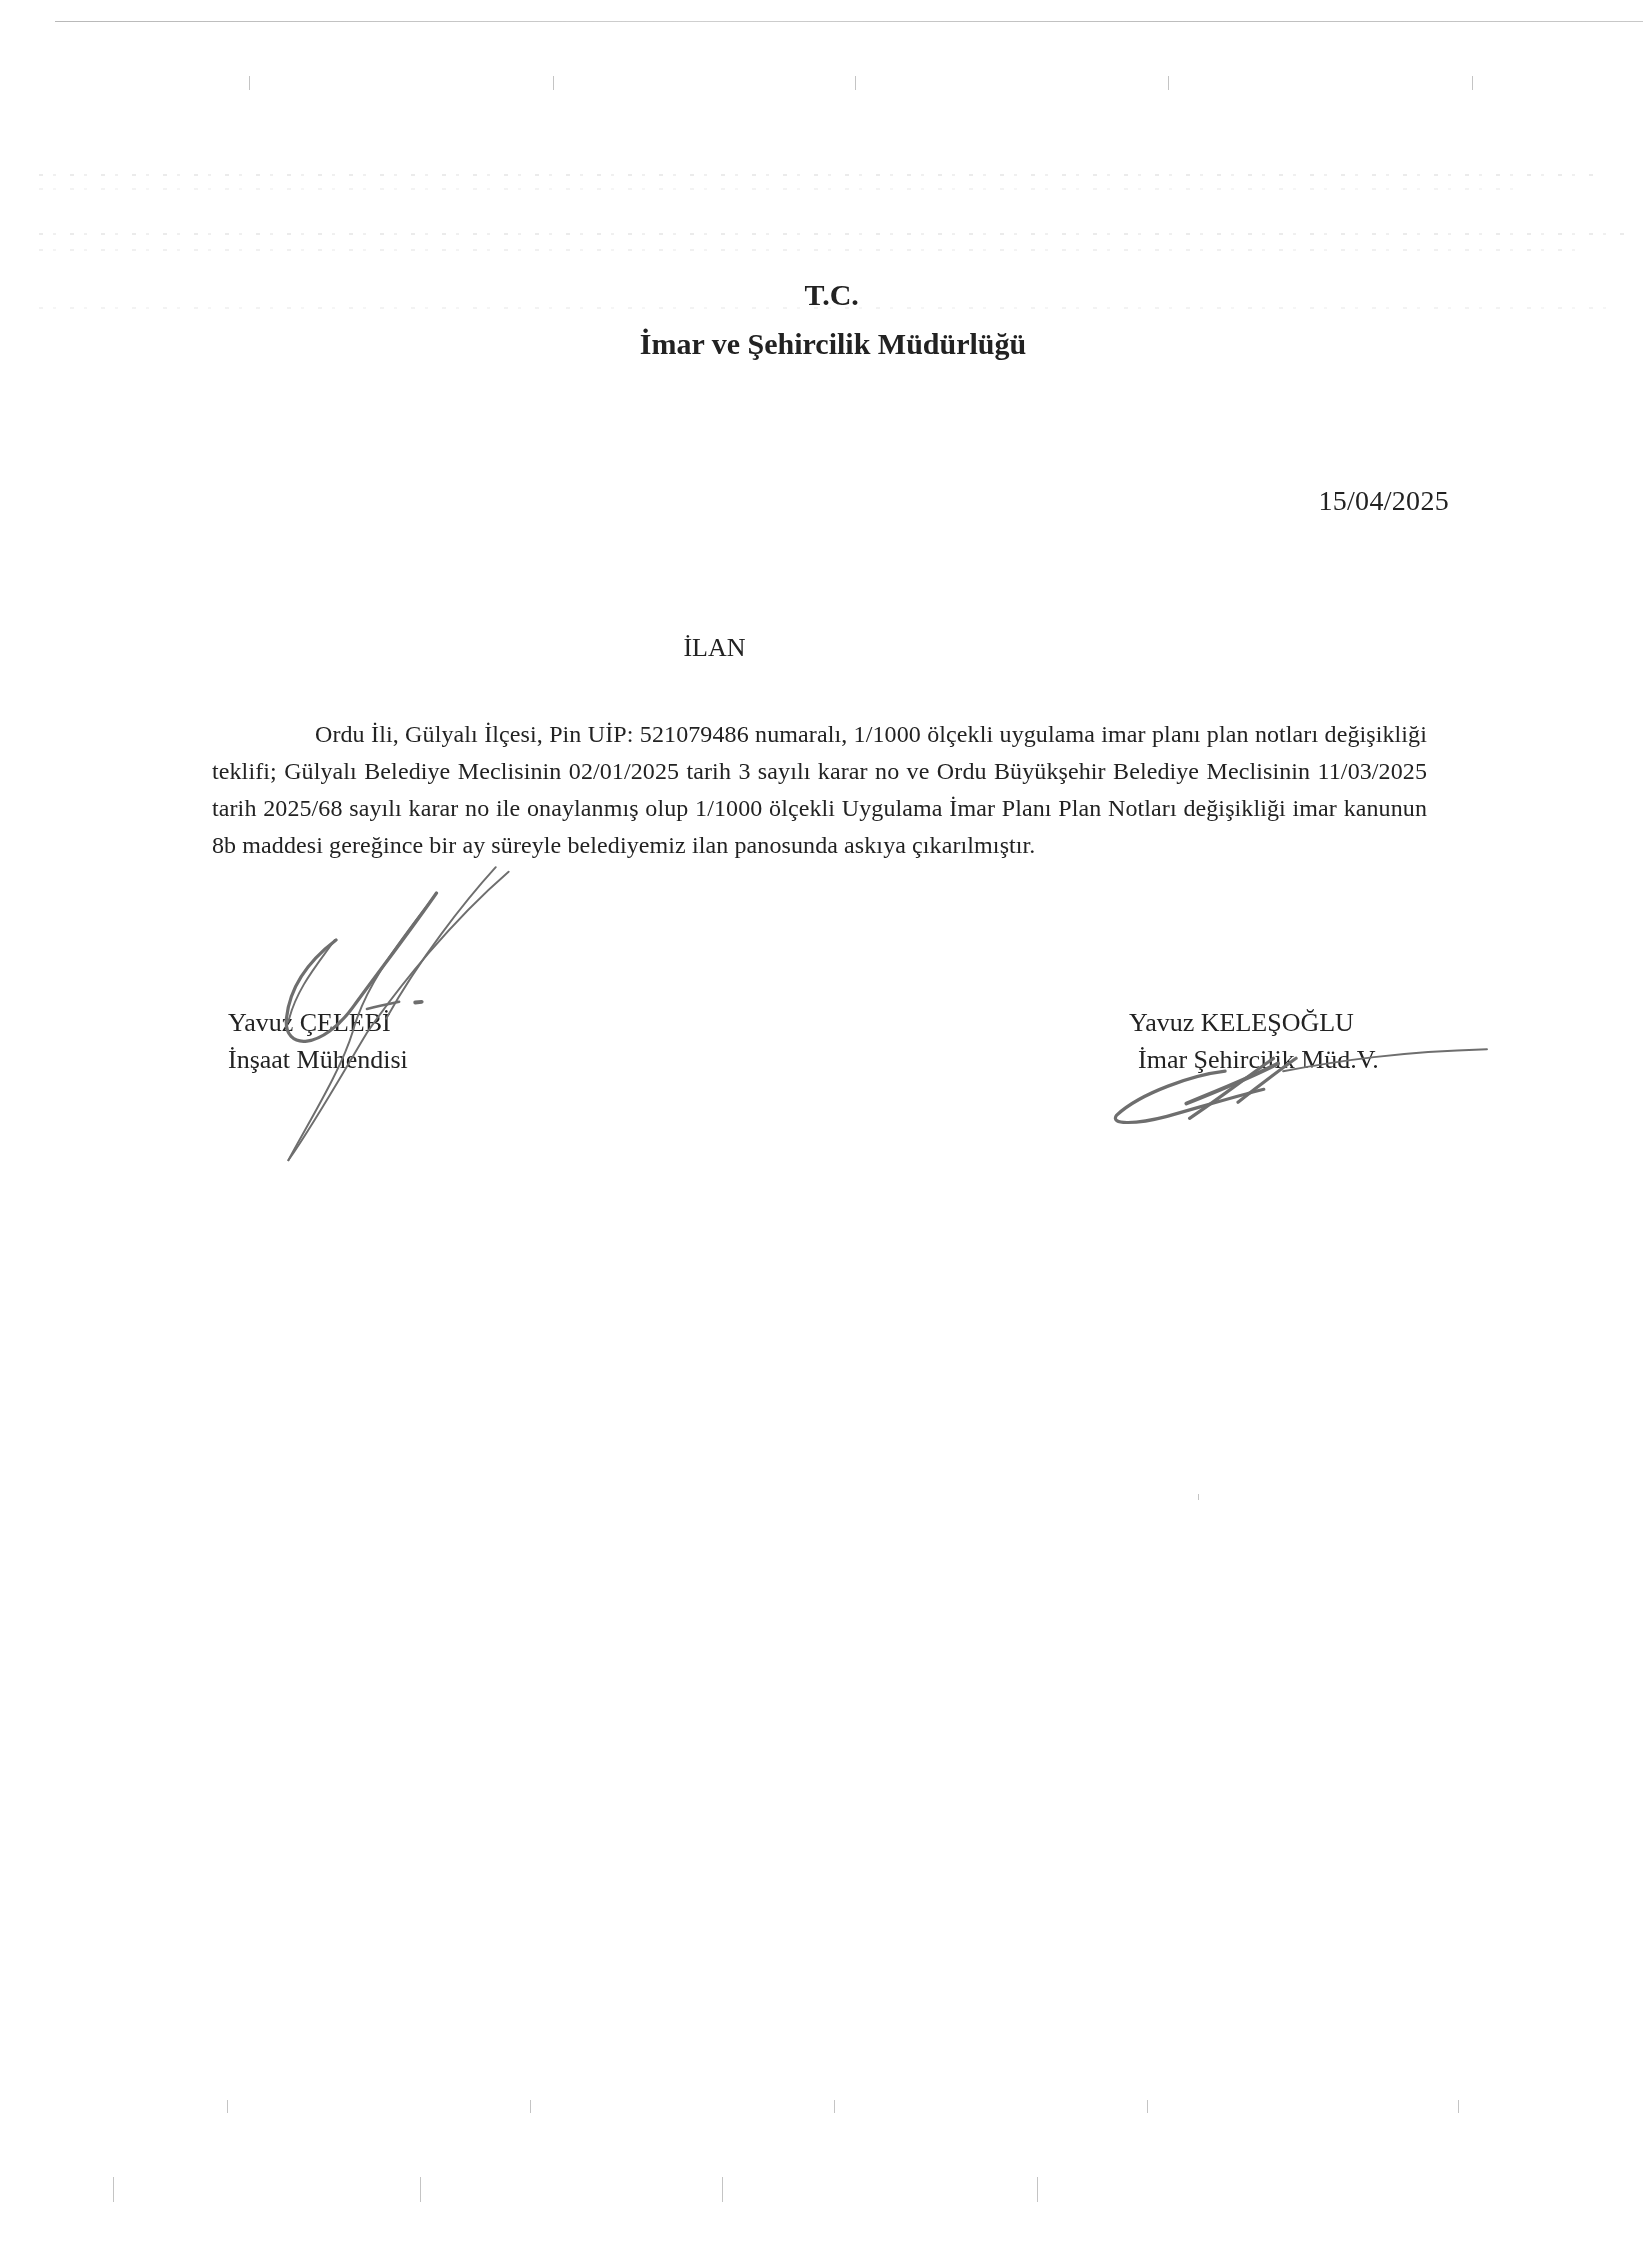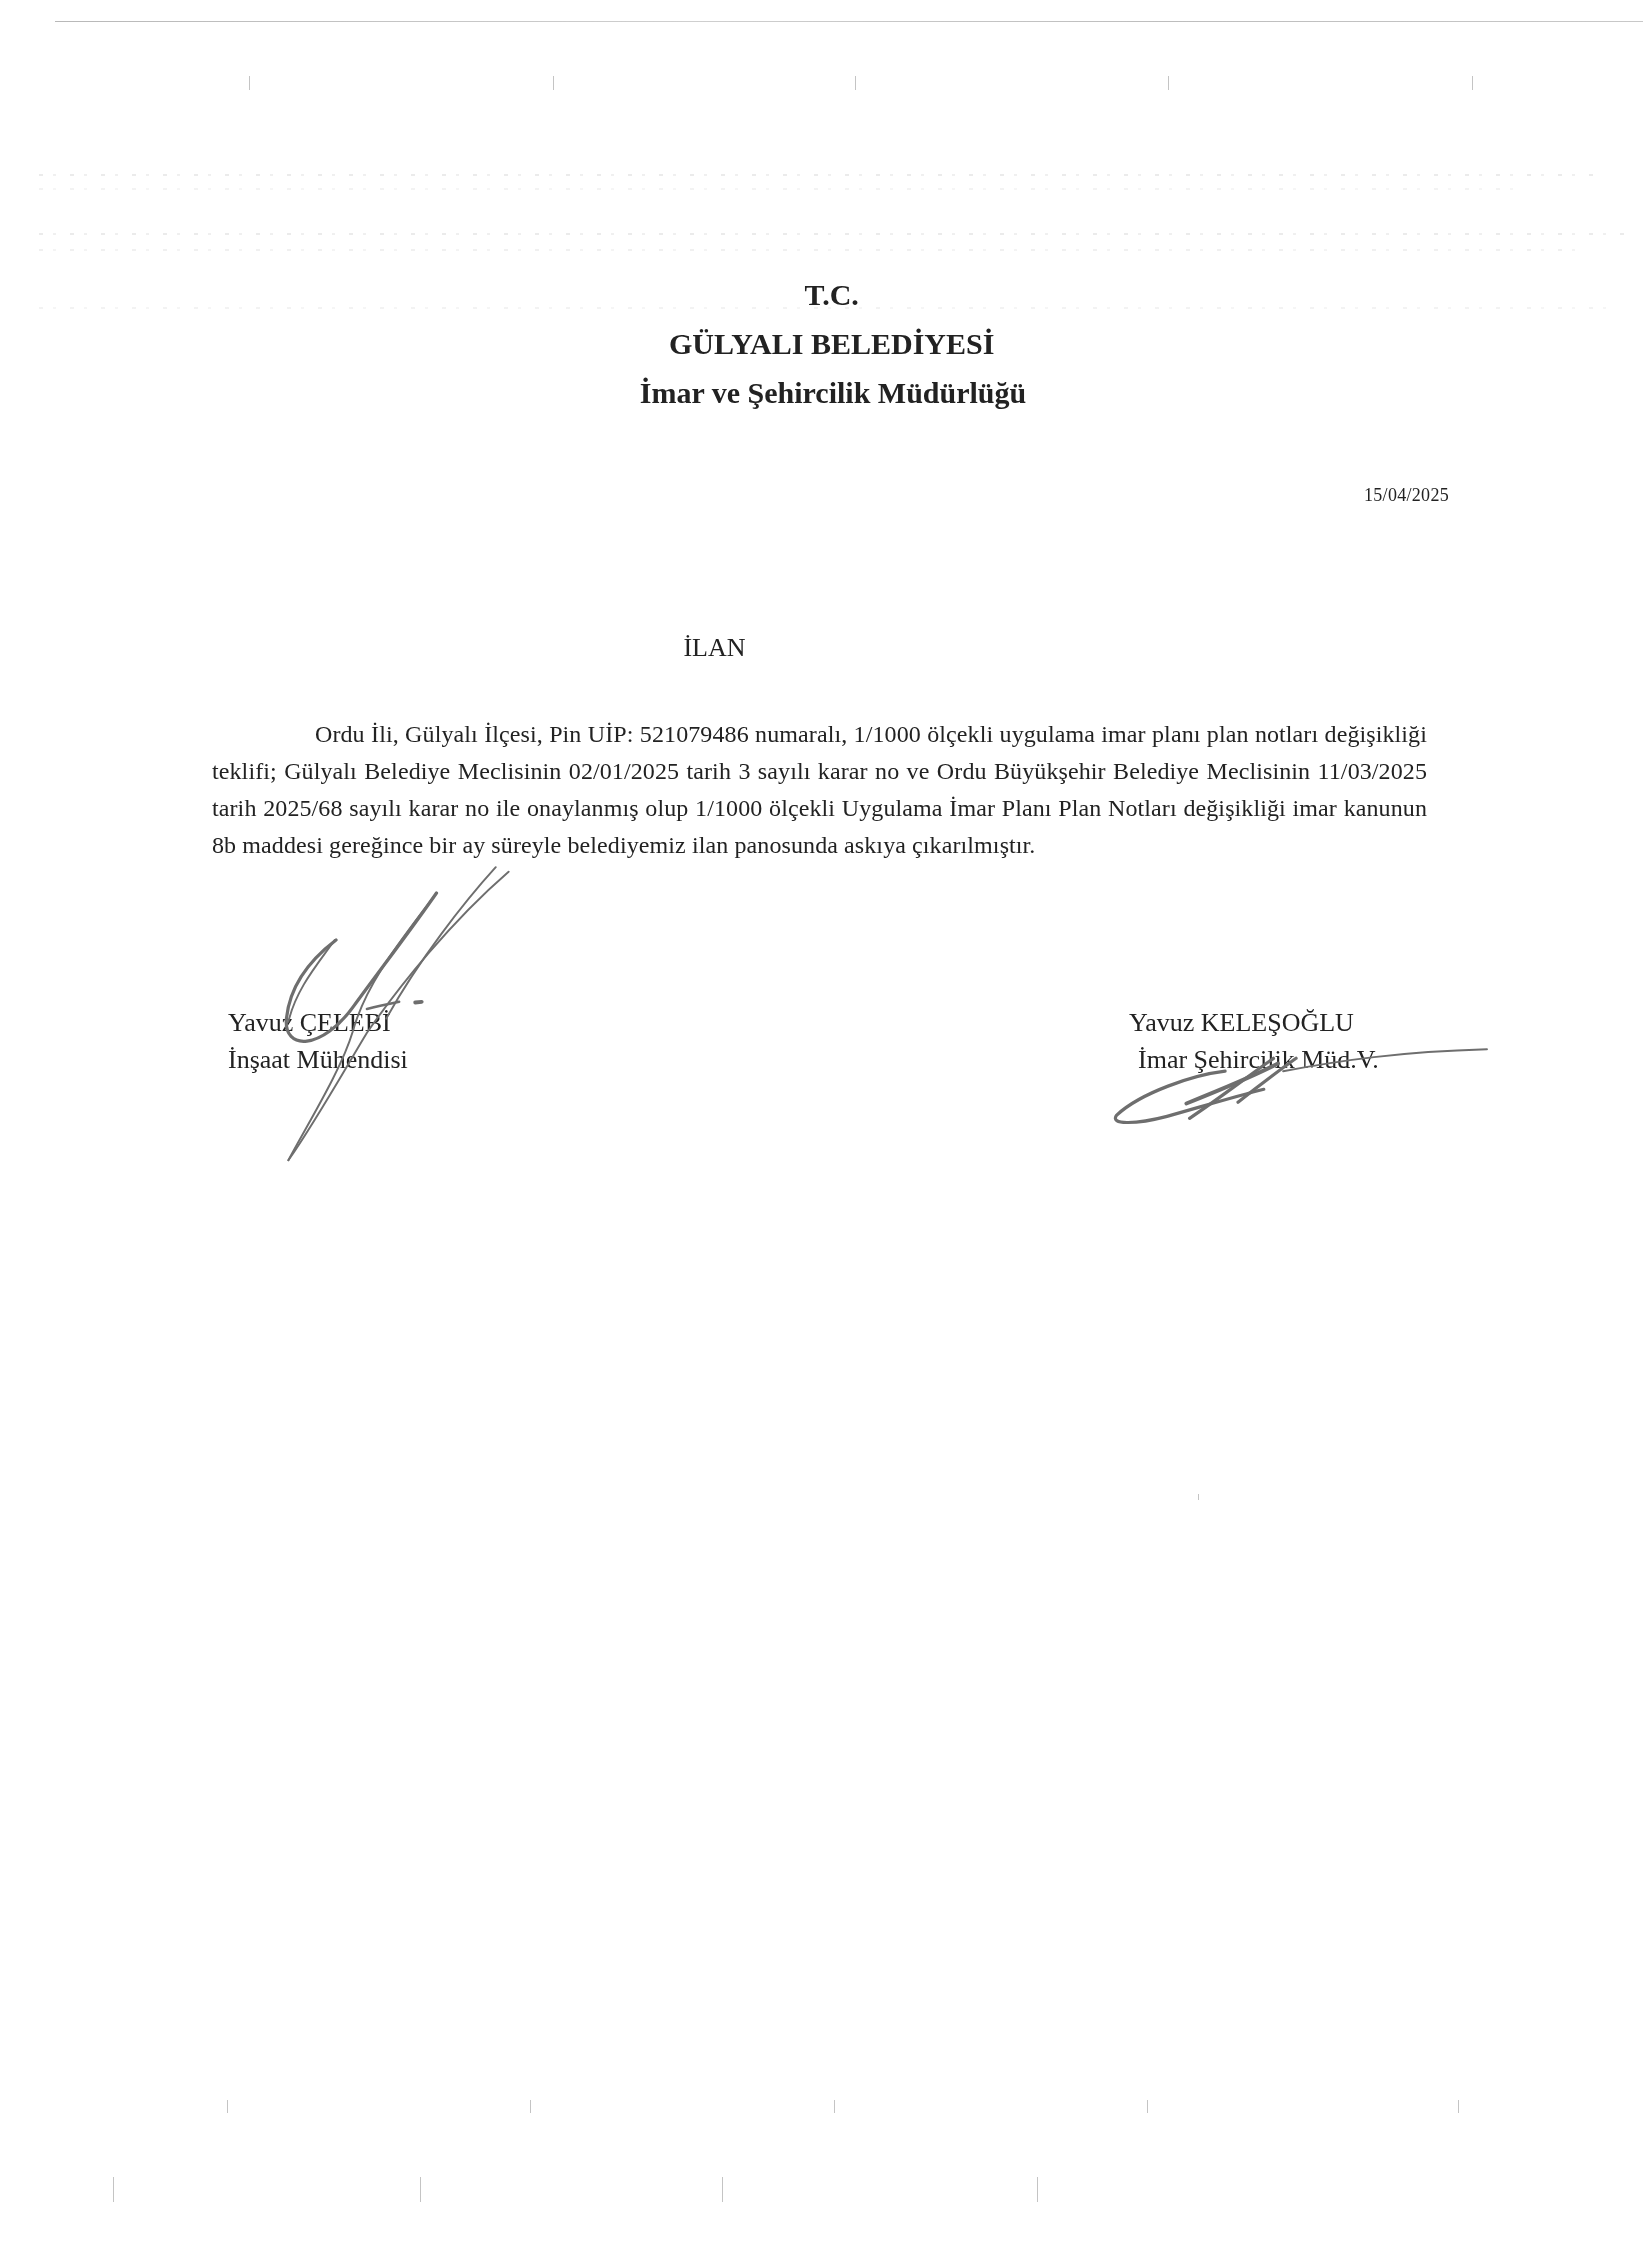--- a/index.html
+++ b/index.html
@@ -46,21 +46,21 @@
       font-size: 30px;
     }
     .header .line { display: block; margin-top: 12px; }
     .header .t1 { padding-left: 19.3px; }
     .header .t2 { padding-left: 19.3px; }
     .header .t3 { padding-left: 22px; }
     .date {
       position: absolute;
       right: 195px;
       top: 485px;
-      font-size: 18px;
+      font-size: 28px;
       letter-spacing: 0.3px;
     }
     .title {
       position: absolute;
       left: 0;
       width: 1390px;
       top: 633px;
       text-align: center;
       font-size: 26px;
       padding-left: 39px;
@@ -119,21 +119,20 @@
 <div class="speck" style="left:1147px;top:2100px;height:13px;"></div>
 <div class="speck" style="left:1458px;top:2100px;height:13px;"></div>
 <div class="speck" style="left:113px;top:2177px;height:24.5px;"></div>
 <div class="speck" style="left:420px;top:2177px;height:24.5px;"></div>
 <div class="speck" style="left:722px;top:2177px;height:24.5px;"></div>
 <div class="speck" style="left:1037px;top:2177px;height:24.5px;"></div>
 <div class="speck" style="left:1198px;top:1494px;height:6.4px;"></div>
 
 <div class="header">
   <span class="line t1">T.C.</span>
-  <span class="line t2">GÜLYALI BELEDİYESİ</span>
   <span class="line t3">İmar ve Şehircilik Müdürlüğü</span>
 </div>
 
 <div class="date">15/04/2025</div>
 
 <div class="title">İLAN</div>
 
 <div class="body-text">Ordu İli, Gülyalı İlçesi, Pin UİP: 521079486 numaralı, 1/1000 ölçekli uygulama imar planı plan notları değişikliği teklifi; Gülyalı Belediye Meclisinin 02/01/2025 tarih 3 sayılı karar no ve Ordu Büyükşehir Belediye Meclisinin 11/03/2025 tarih 2025/68 sayılı karar no ile onaylanmış olup 1/1000 ölçekli Uygulama İmar Planı Plan Notları değişikliği imar kanunun 8b maddesi gereğince bir ay süreyle belediyemiz ilan panosunda askıya çıkarılmıştır.</div>
 
 <div class="sig-left">

